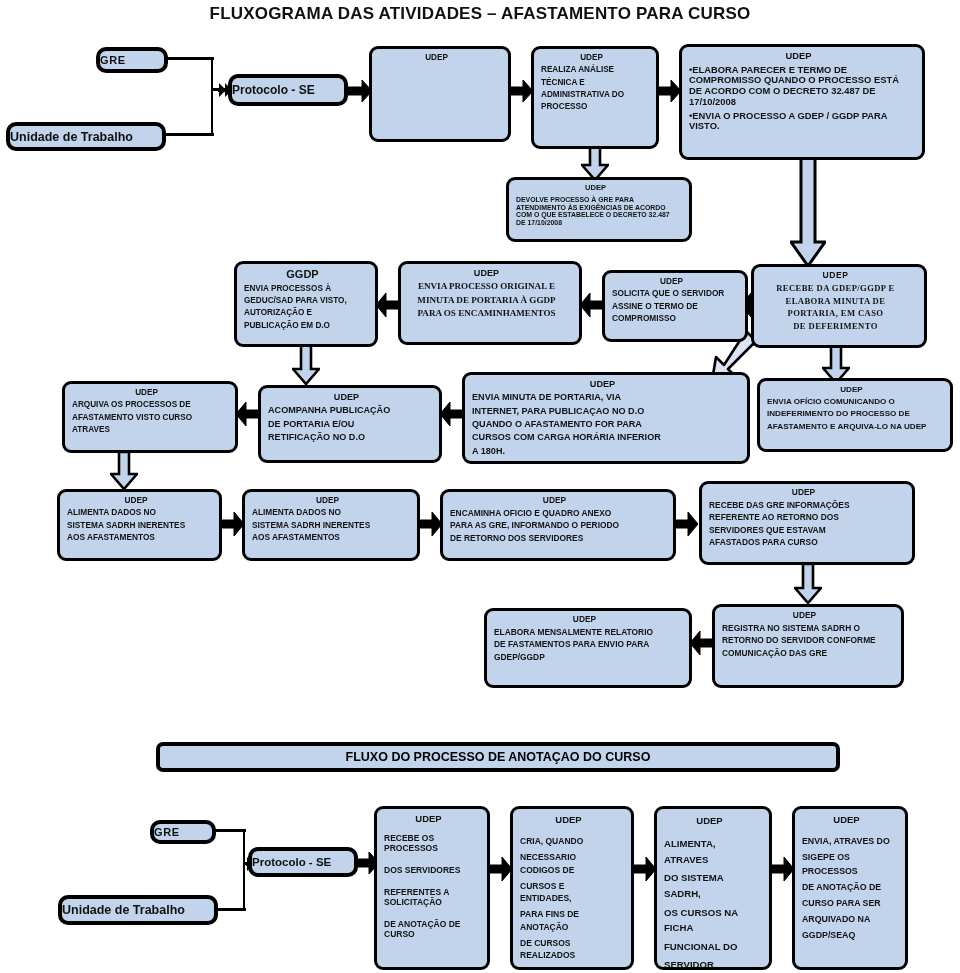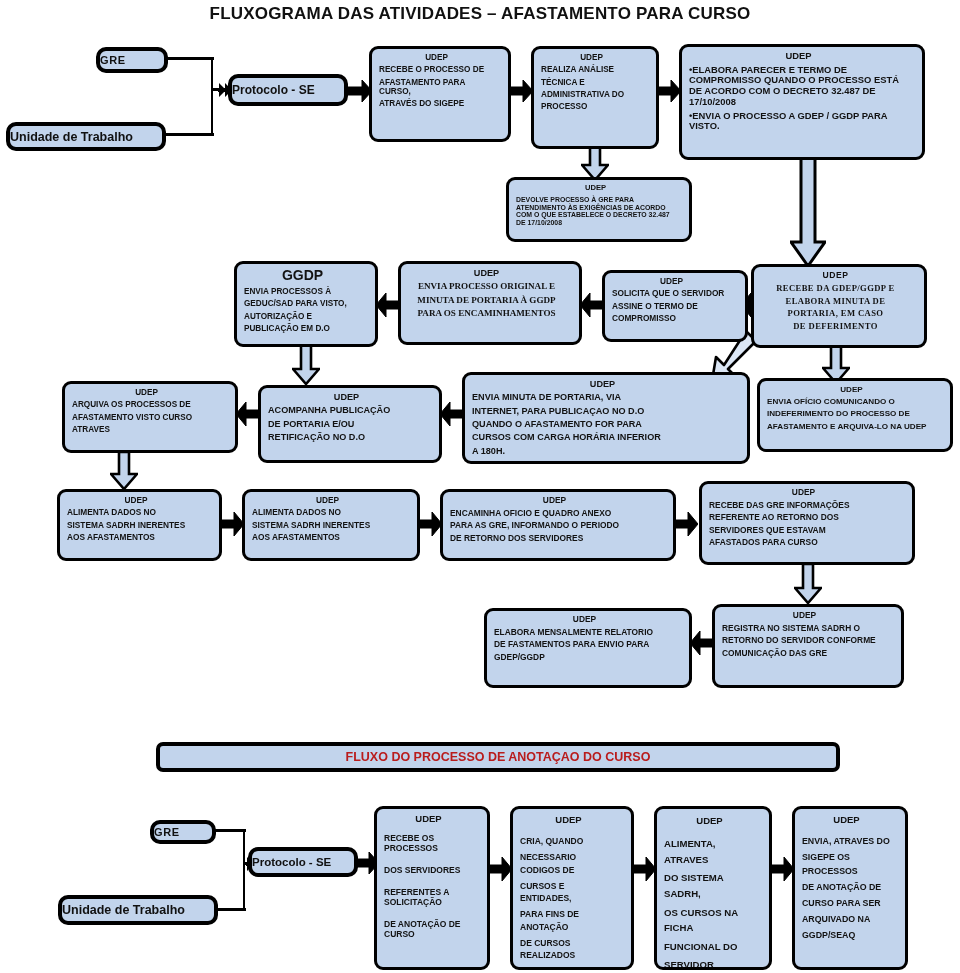--- a/index.html
+++ b/index.html
@@ -41,21 +41,21 @@
     position:absolute;box-sizing:border-box;background:#c2d4ec;
     border:4px solid #000;border-radius:10px;
     display:flex;align-items:center;justify-content:flex-start;
     font-weight:bold;color:#111;z-index:6;
   }
 
   .banner{
     position:absolute;box-sizing:border-box;background:#c2d4ec;
     border:4px solid #000;border-radius:7px;
     display:flex;align-items:center;justify-content:center;
-    font-weight:bold;color:#b91c1c;font-size:12.5px;z-index:6;
+    font-weight:bold;color:#000000;font-size:12.5px;z-index:6;
   }
 
   
   .line{position:absolute;background:#000;z-index:2;}
 
   
   .arw{position:absolute;z-index:3;}
 </style>
 </head>
 <body>
@@ -85,25 +85,20 @@
   <div class="cap" style="left:228px;top:74px;width:120px;height:32px;font-size:12px;">
     <span>Protocolo - SE</span>
   </div>
 
   <svg class="arw" style="left:348px;top:78px;" width="24" height="26" viewBox="0 0 24 26">
     <path d="M0,9 L14,9 L14,2 L24,13 L14,24 L14,17 L0,17 Z" fill="#000" stroke="#000"></path>
   </svg>
 
   <div class="box" style="left:369px;top:46px;width:142px;height:96px;font-size:8.2px;">
     <span class="hdr">UDEP</span>
-    <span class="bdy">
-      <p>RECEBE O PROCESSO DE</p>
-      <p>AFASTAMENTO PARA CURSO,</p>
-      <p>ATRAVÉS DO SIGEPE</p>
-    </span>
   </div>
 
   <svg class="arw" style="left:509px;top:78px;" width="24" height="26" viewBox="0 0 24 26">
     <path d="M0,9 L14,9 L14,2 L24,13 L14,24 L14,17 L0,17 Z" fill="#000" stroke="#000"></path>
   </svg>
 
   <div class="box" style="left:531px;top:46px;width:128px;height:103px;font-size:8.2px;">
     <span class="hdr">UDEP</span>
     <span class="bdy">
       <p>REALIZA ANÁLISE</p>
@@ -134,21 +129,21 @@
     <span class="bdy">
       <p>DEVOLVE PROCESSO À GRE PARA ATENDIMENTO ÀS EXIGÊNCIAS DE ACORDO COM O QUE  ESTABELECE O DECRETO 32.487 DE 17/10/2008</p>
     </span>
   </div>
 
   <svg class="arw" style="left:790px;top:158px;" width="36" height="110" viewBox="0 0 36 110">
     <path d="M11,0 L25,0 L25,84 L35,84 L18,108 L1,84 L11,84 Z" fill="#c2d4ec" stroke="#000" stroke-width="3"></path>
   </svg>
 
   <div class="box" style="left:234px;top:261px;width:144px;height:86px;font-size:8.2px;">
-    <span class="hdr" style="font-size:14px;">GGDP</span>
+    <span class="hdr" style="font-size:11px;">GGDP</span>
     <span class="bdy">
       <p>ENVIA PROCESSOS À</p>
       <p>GEDUC/SAD PARA VISTO,</p>
       <p>AUTORIZAÇÃO E</p>
       <p>PUBLICAÇÃO EM D.O</p>
     </span>
   </div>
 
   <svg class="arw" style="left:376px;top:291px;" width="24" height="28" viewBox="0 0 24 28">
     <path d="M24,10 L10,10 L10,2 L0,14 L10,26 L10,18 L24,18 Z" fill="#000" stroke="#000"></path>

